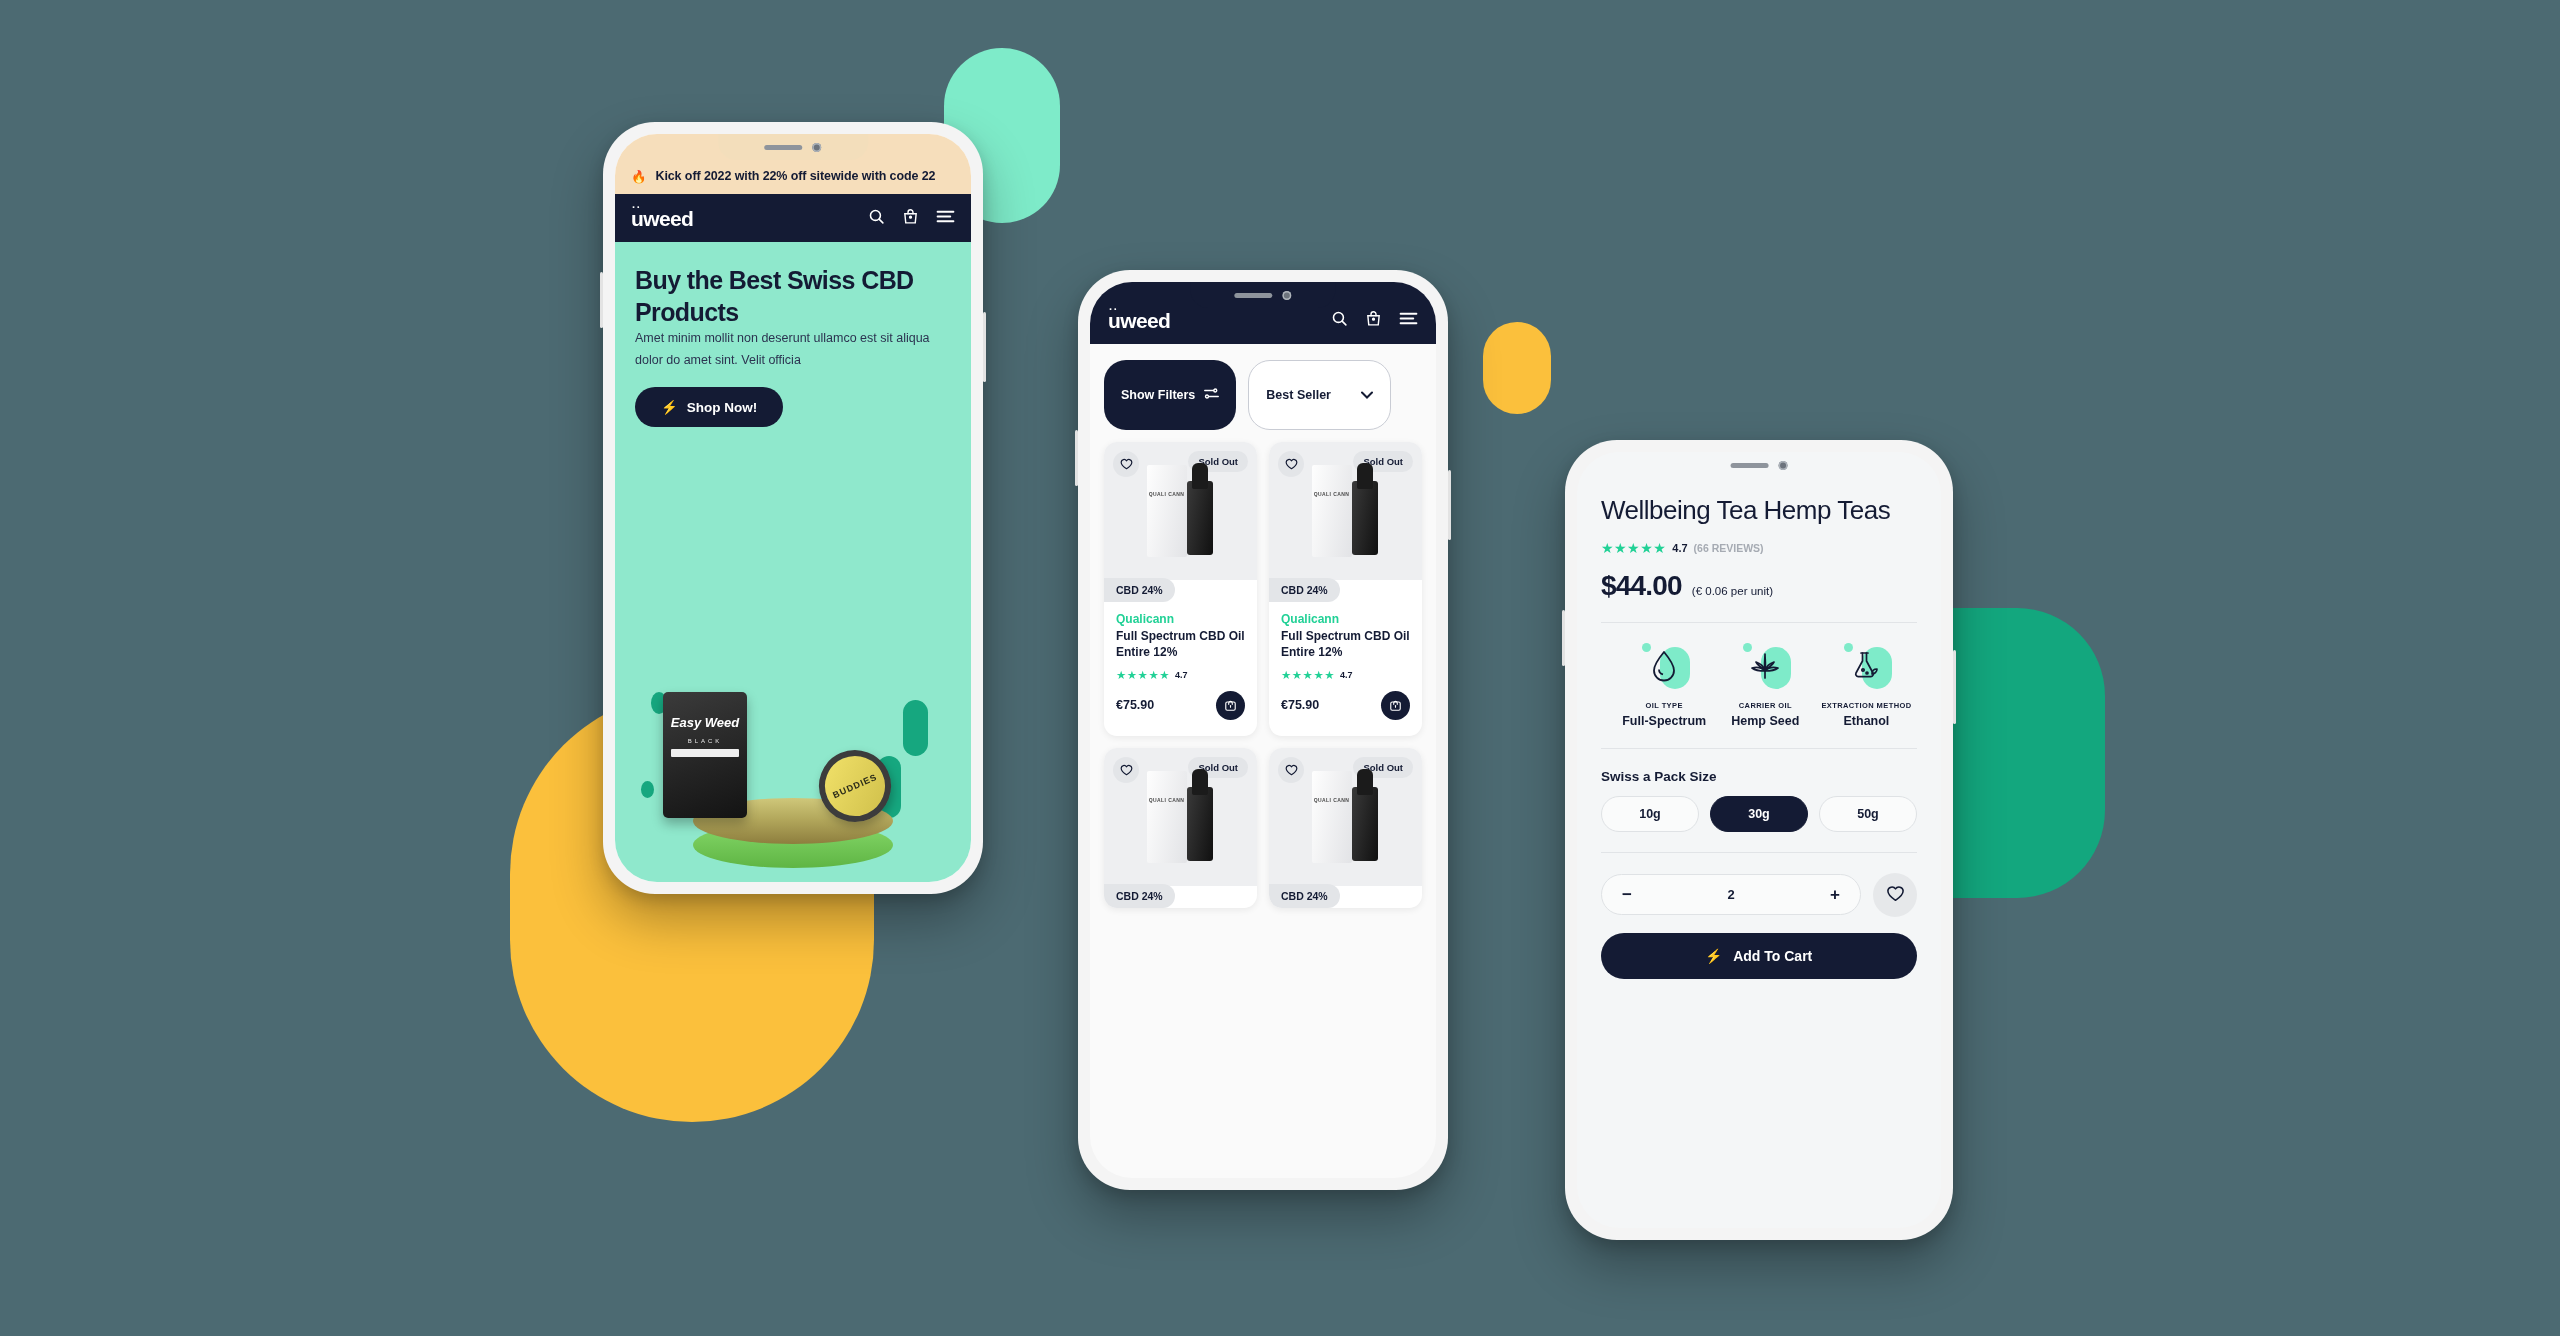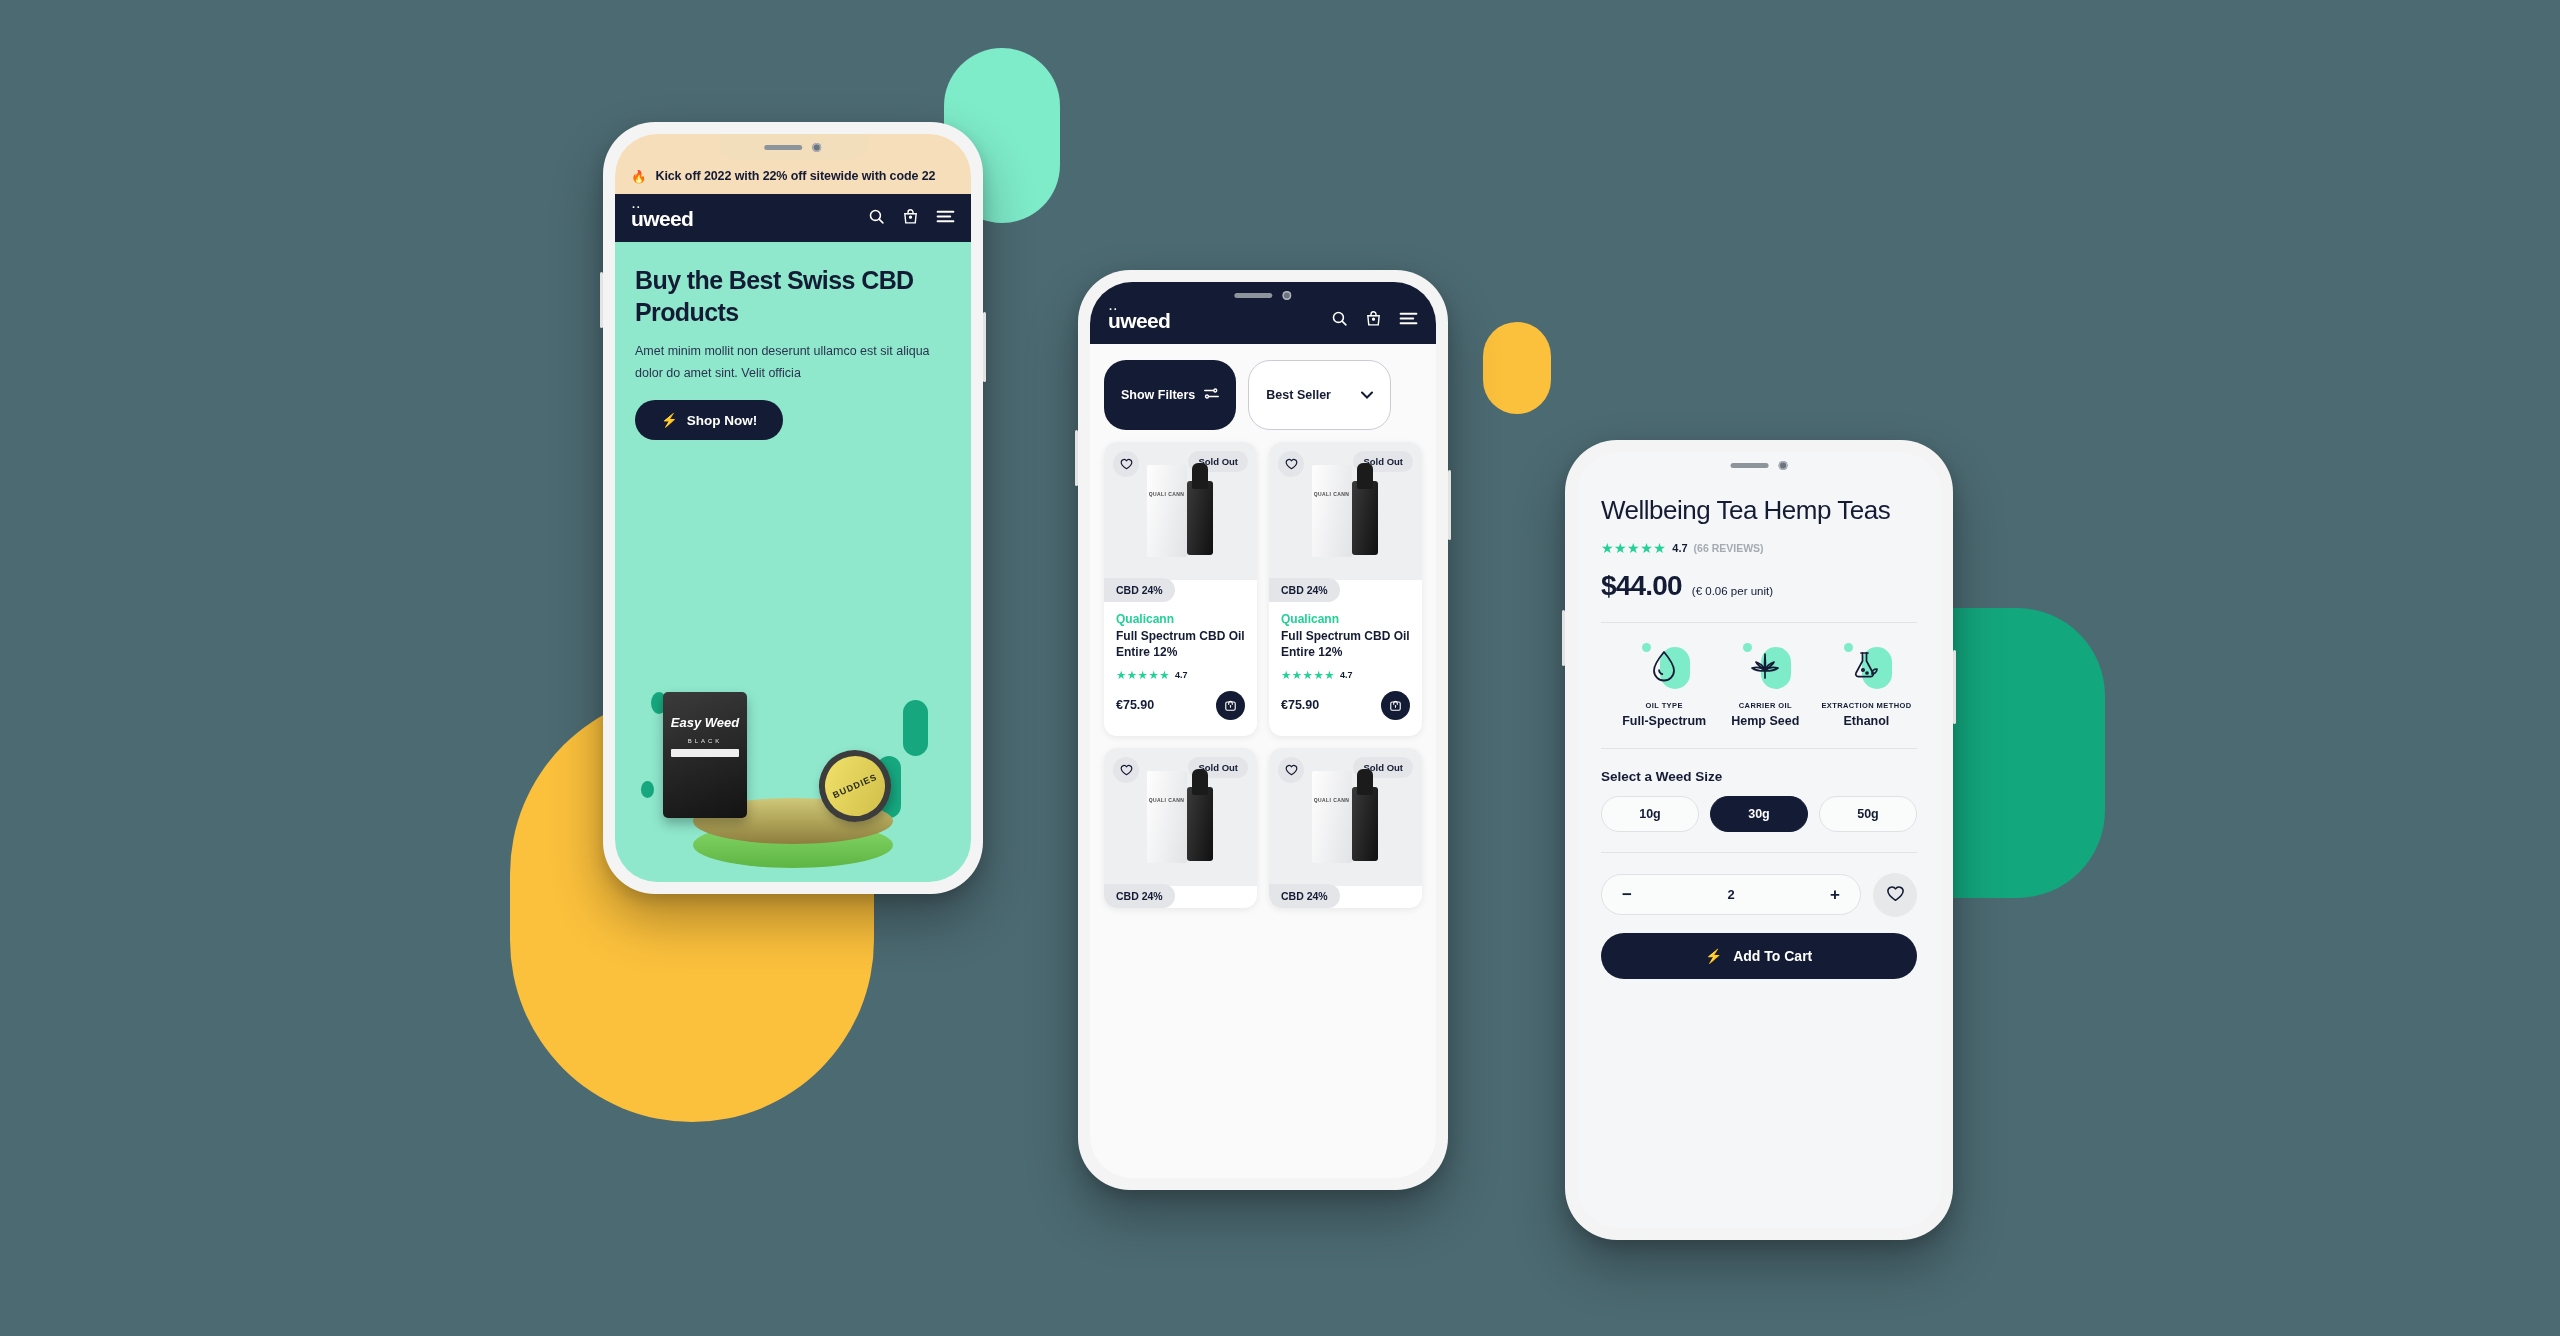--- a/index.html
+++ b/index.html
@@ -39,21 +39,21 @@
            padding-top:24px; height:60px; font-size:12.5px; font-weight:bold;
            white-space:nowrap; overflow:hidden; letter-spacing:-.1px; }
   .navbar { background:#141b34; height:48px; display:flex; align-items:center;
             justify-content:space-between; padding:0 16px; }
   .logo { color:#fff; font-size:21px; font-weight:bold; letter-spacing:-.6px;
           line-height:1; position:relative; }
   .logo .dots { position:absolute; left:1px; top:-6px; font-size:11px; letter-spacing:1px; }
   .nav-icons { display:flex; align-items:center; gap:17px; }
   .hero { background:#8fe8cc; padding:22px 20px 0; height:calc(100% - 108px); position:relative; }
   .hero h1 { color:#141b34; font-size:25px; line-height:1.28; font-weight:bold; letter-spacing:-.6px; }
-  .hero p { color:#2b3350; font-size:12.5px; line-height:1.72; margin-top:13px; max-width:96%; }
+  .hero p { color:#2b3350; font-size:12.5px; line-height:1.72; max-width:96%; }
   .btn-dark { display:inline-flex; align-items:center; gap:9px; background:#141b34;
               color:#fff; border:none; border-radius:30px; padding:12px 26px;
               font-size:13.5px; font-weight:bold; cursor:pointer; margin-top:16px; }
 
   
   .hero-art { position:absolute; left:0; right:0; bottom:0; height:220px;padding-left:8px; }
   .podium-top { position:absolute; left:50%; transform:translateX(-50%); bottom:38px;
                 width:200px; height:46px; border-radius:50%;
                 background:linear-gradient(180deg,#cfc77a 0%,#b3a85c 45%,#8d7e3e 100%); }
   .podium-base{ position:absolute; left:50%; transform:translateX(-50%); bottom:14px;
@@ -484,21 +484,21 @@
                   </svg>
               </span>
             </div>
             <div class="k">EXTRACTION METHOD</div>
             <div class="v">Ethanol</div>
           </div>
         </div>
 
         <div class="rule"></div>
 
-        <div class="sec-title">Select a Weed Size</div>
+        <div class="sec-title">Swiss a Pack Size</div>
         <div class="sizes">
           <div class="size off">10g</div>
           <div class="size on">30g</div>
           <div class="size off">50g</div>
         </div>
 
         <div class="rule"></div>
 
         <div class="qrow">
           <div class="stepper">

